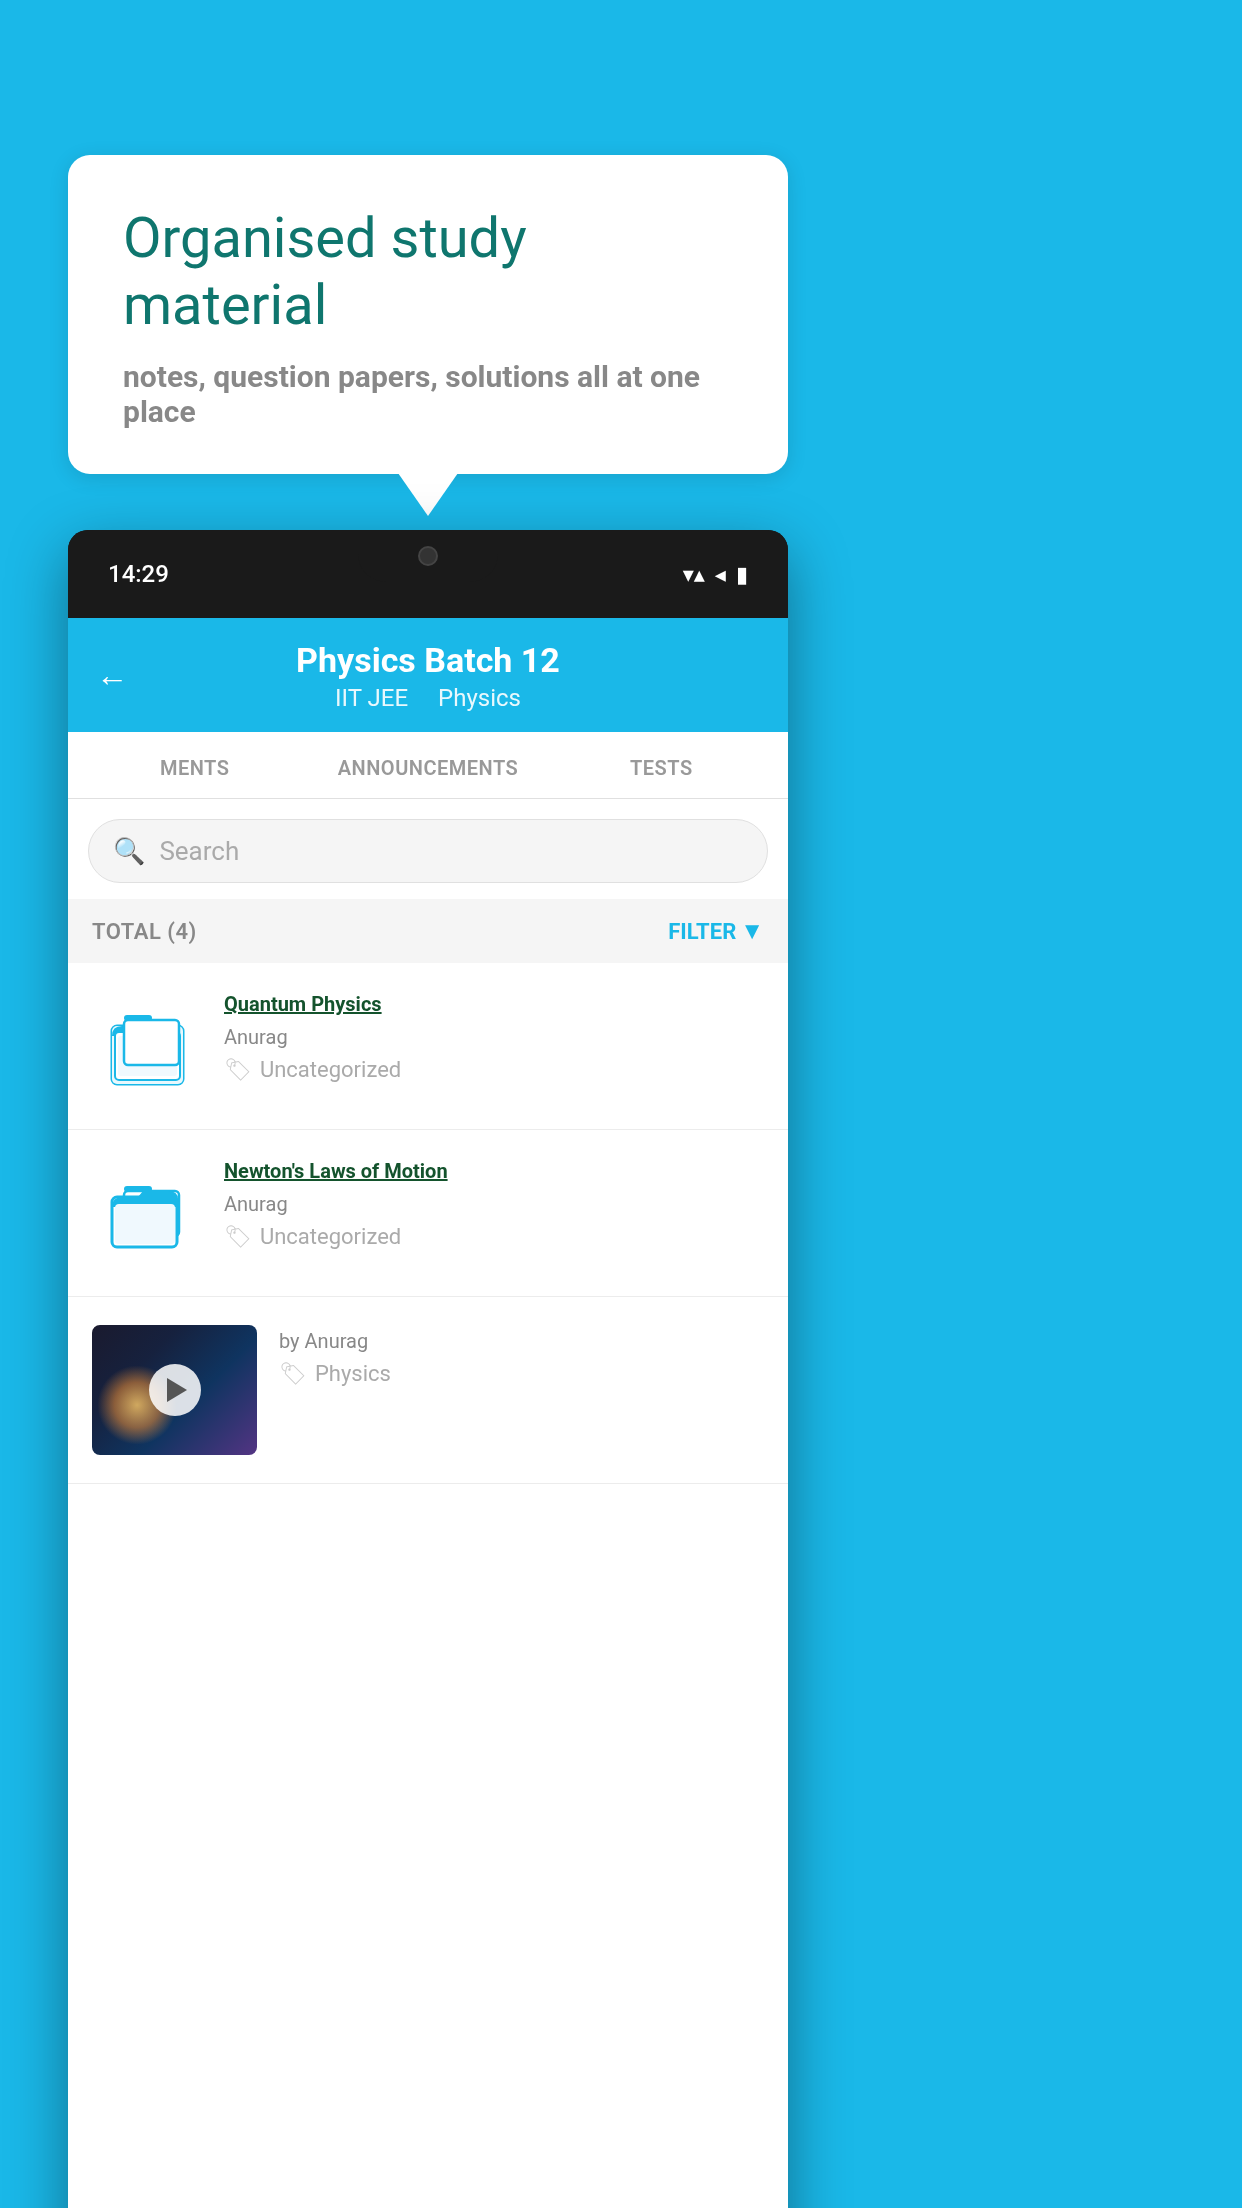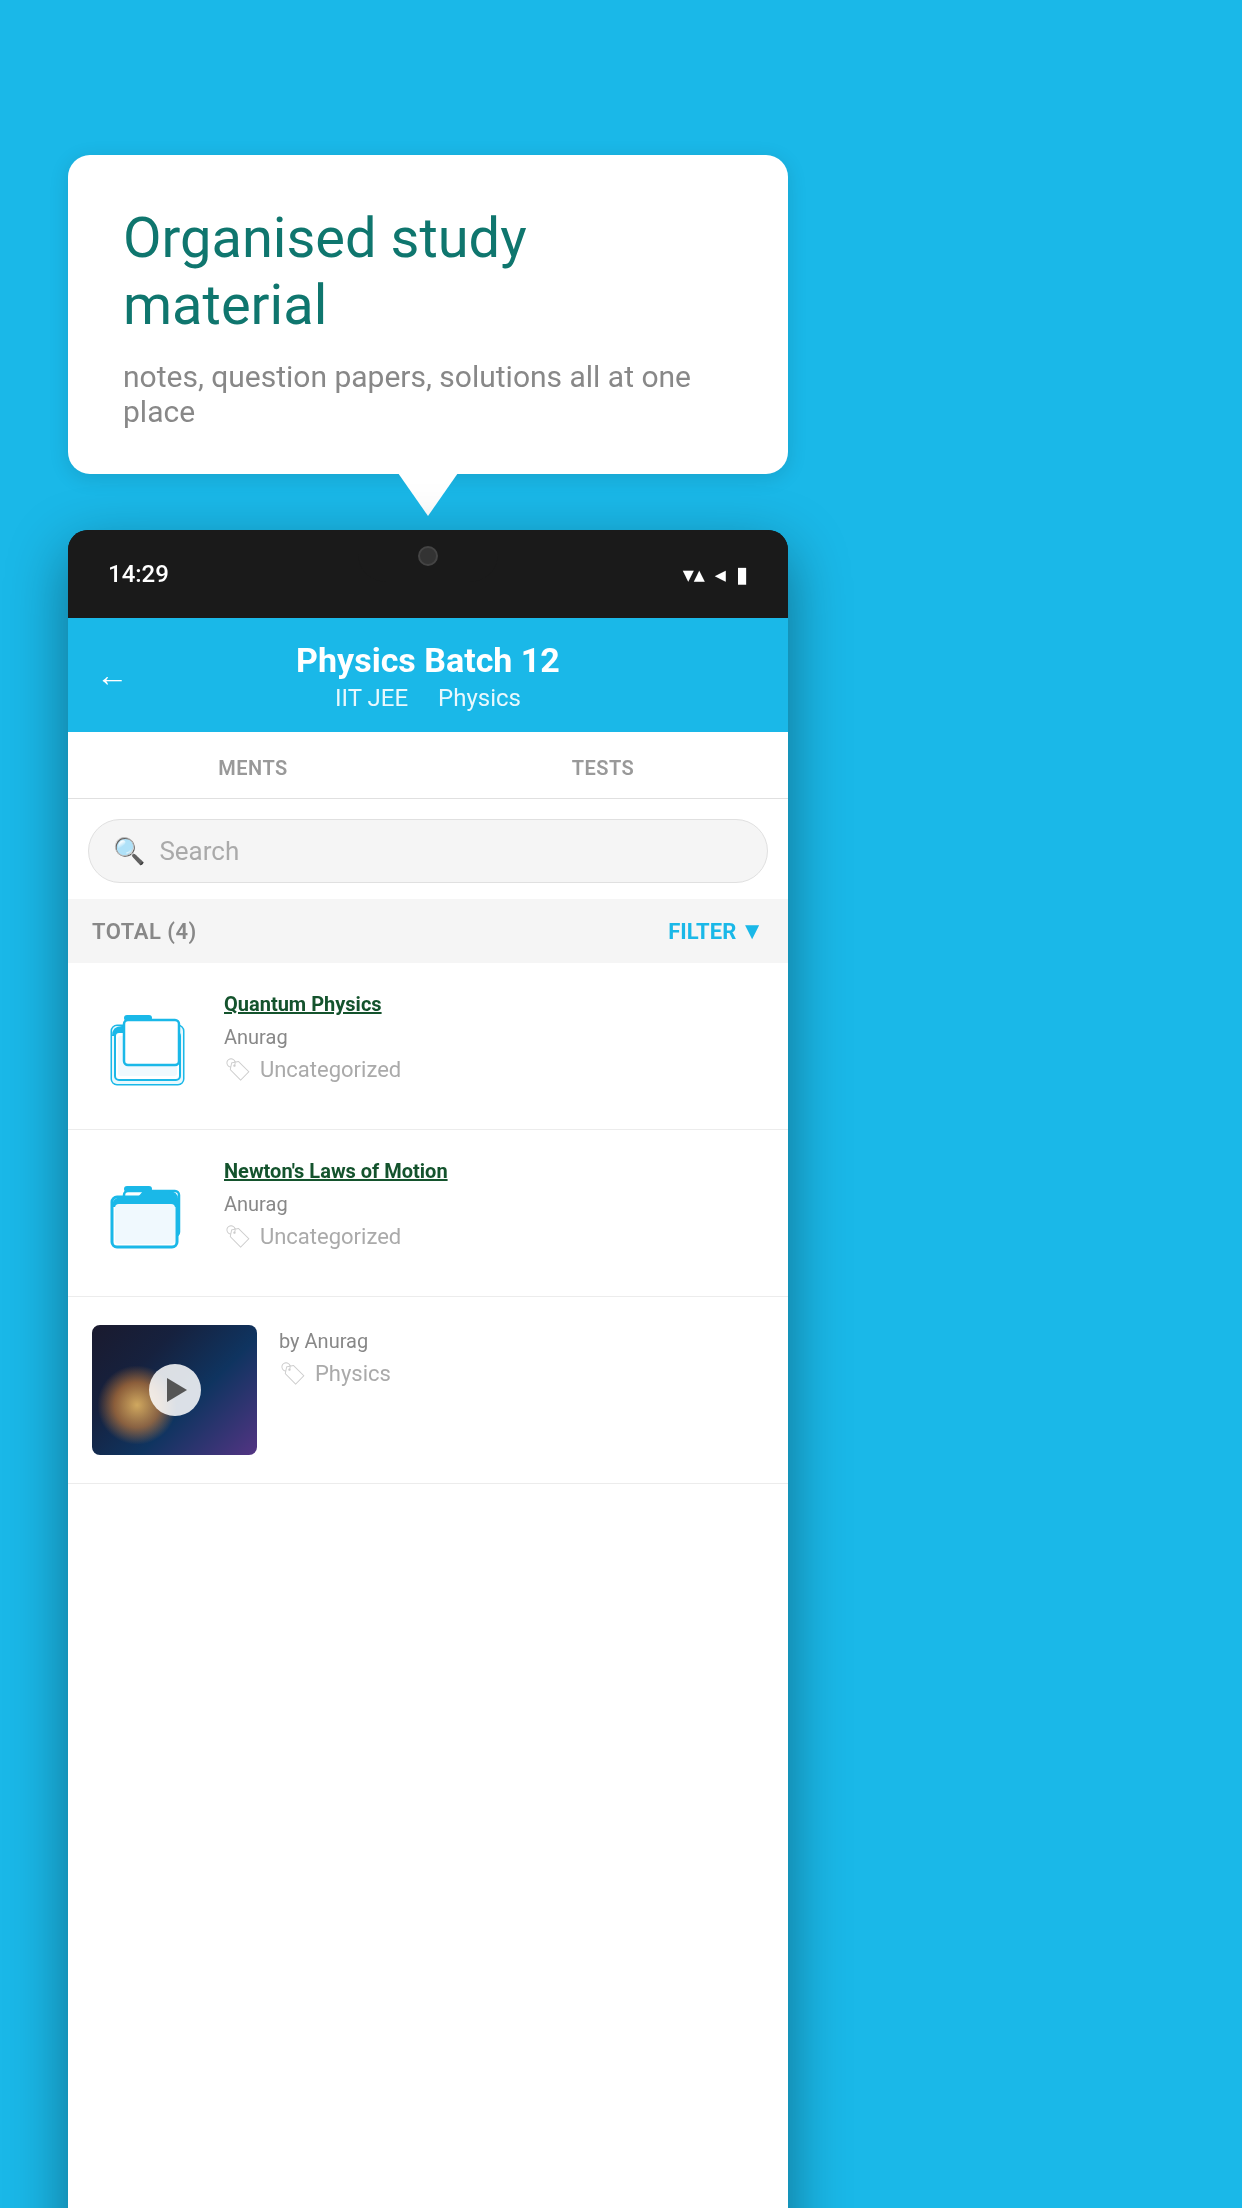--- a/index.html
+++ b/index.html
@@ -42,21 +42,21 @@
       font-size: 56px;
       color: #0f766e;
       font-weight: 400;
       line-height: 1.2;
       margin-bottom: 20px;
     }
 
     .bubble-subtitle {
       font-size: 30px;
       color: #888;
-      font-weight: 400;
+      font-weight: 700;
     }
 
     
     .phone {
       position: absolute;
       top: 530px;
       left: 68px;
       width: 720px;
       height: 1828px;
       background: #1a1a1a;
@@ -389,20 +389,21 @@
       <div class="back-arrow">←</div>
       <div class="header-title">Physics Batch 12</div>
       <div class="header-subtitle">
         <span>IIT JEE</span>
         <span>Physics</span>
       </div>
     </div>
 
     <div class="tab-bar">
       <div class="tab-item">MENTS</div>
+      <div class="tab-item">ANNOUNCEMENTS</div>
       <div class="tab-item">TESTS</div>
     </div>
 
     <div class="search-bar">
       <span class="search-icon">🔍</span>
       <span class="search-text">Search</span>
     </div>
 
     <div class="filter-bar">
       <span class="total-text">TOTAL (4)</span>

